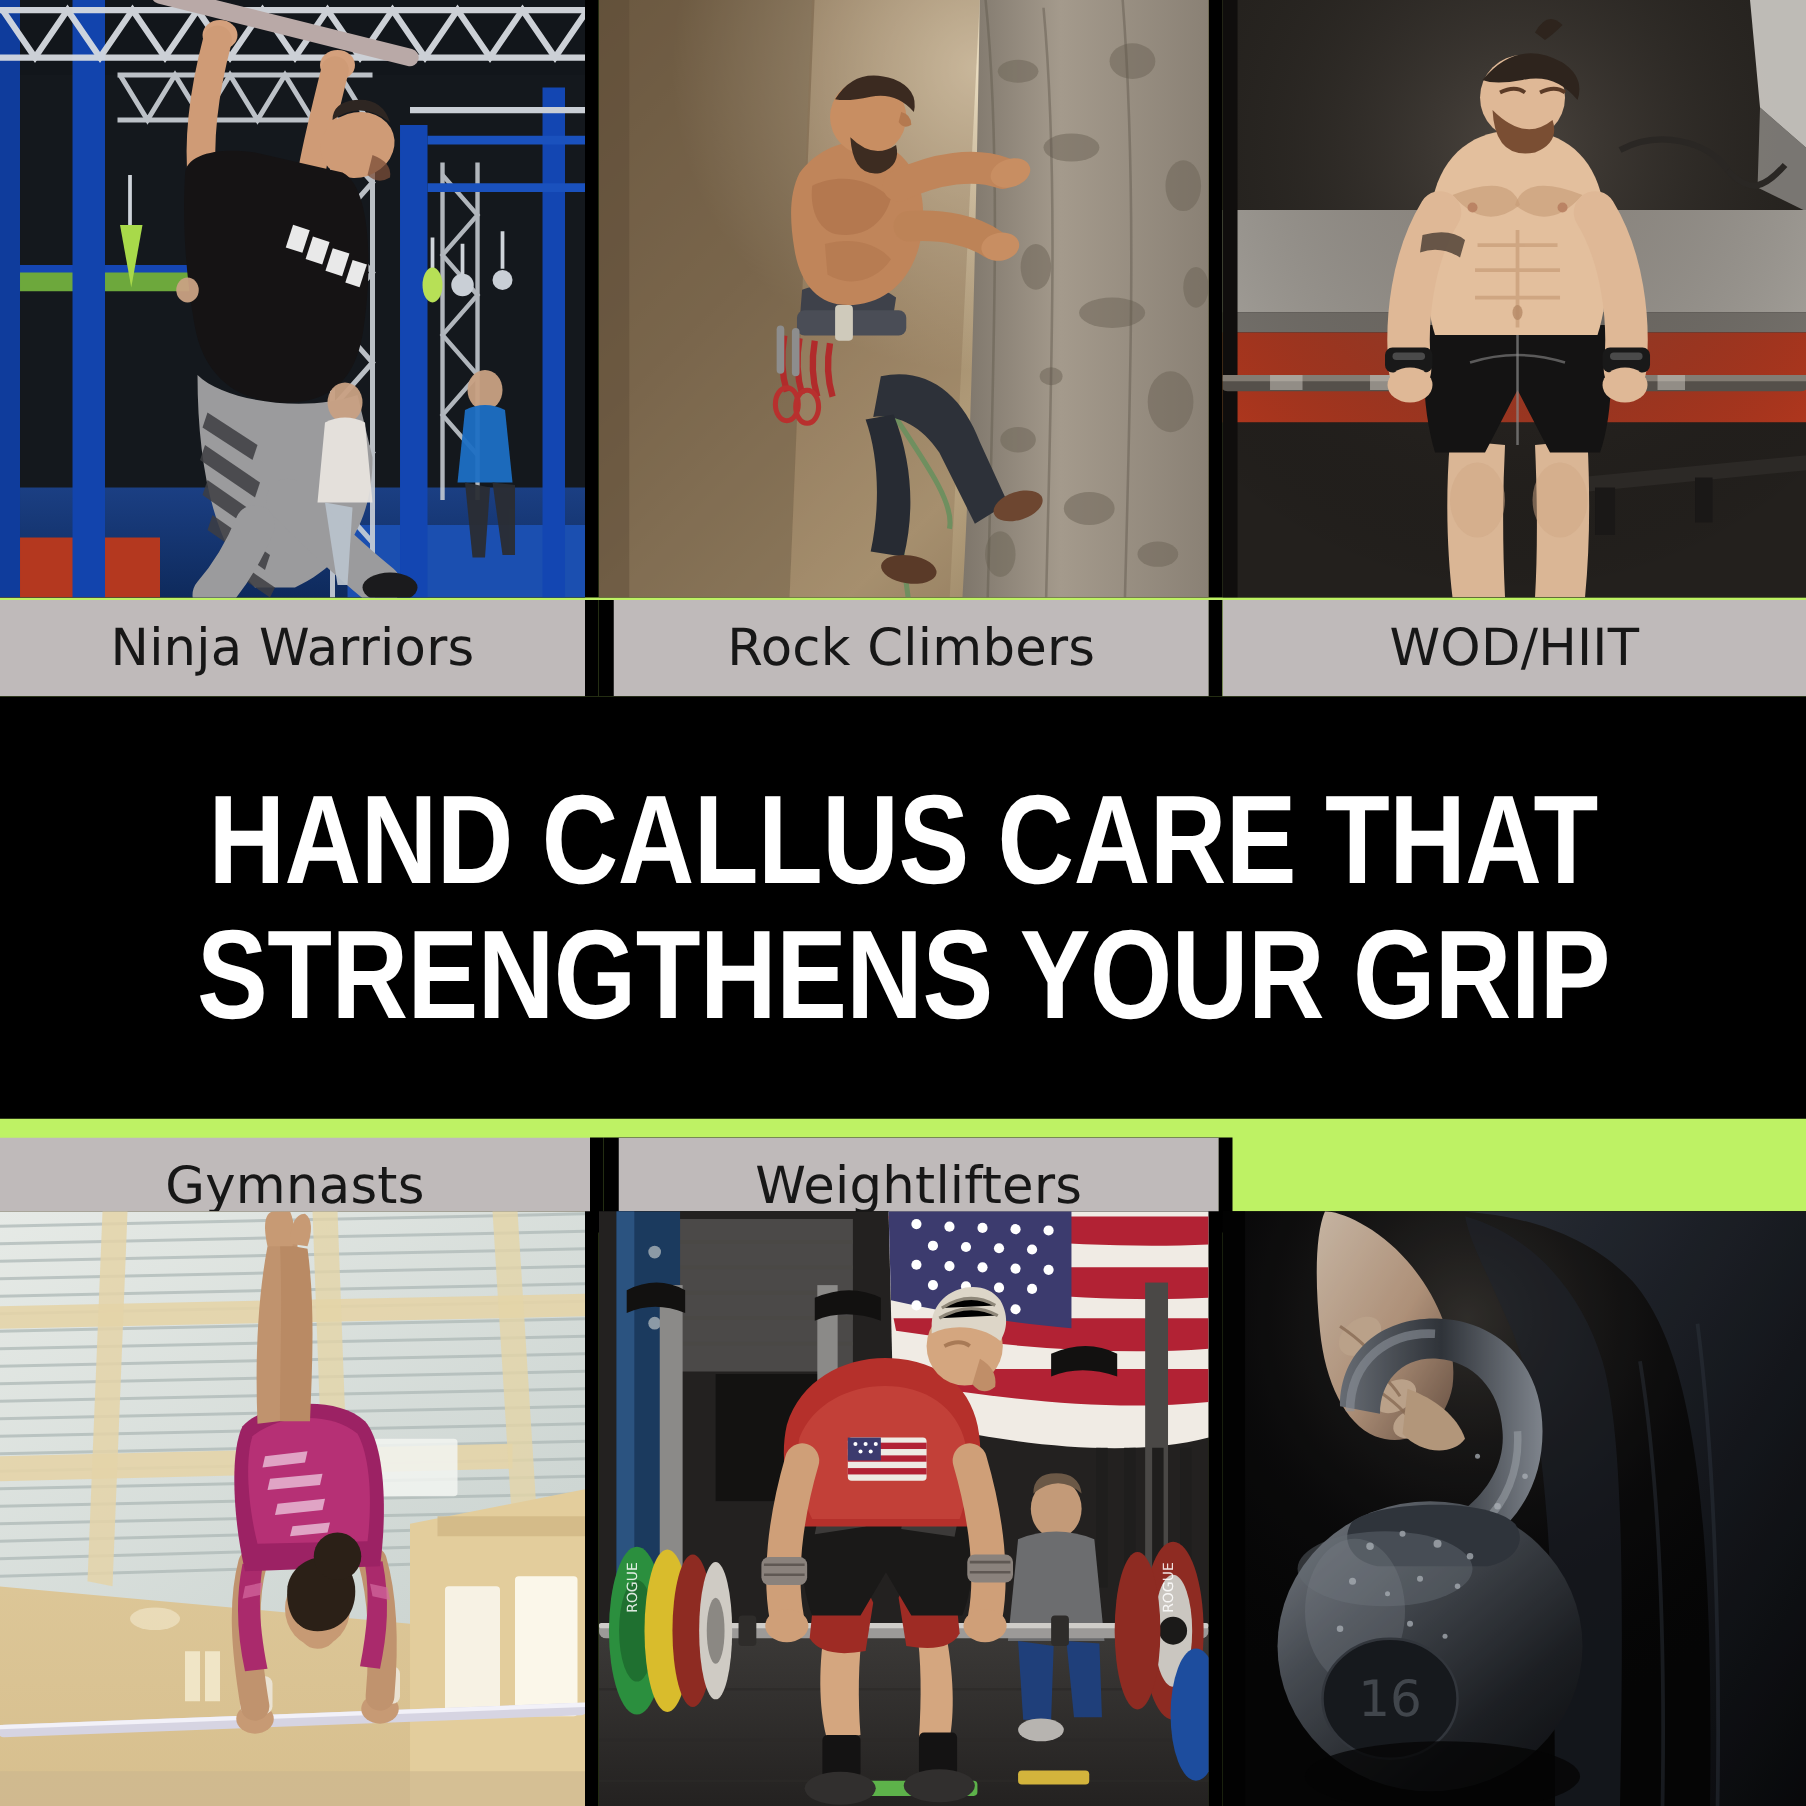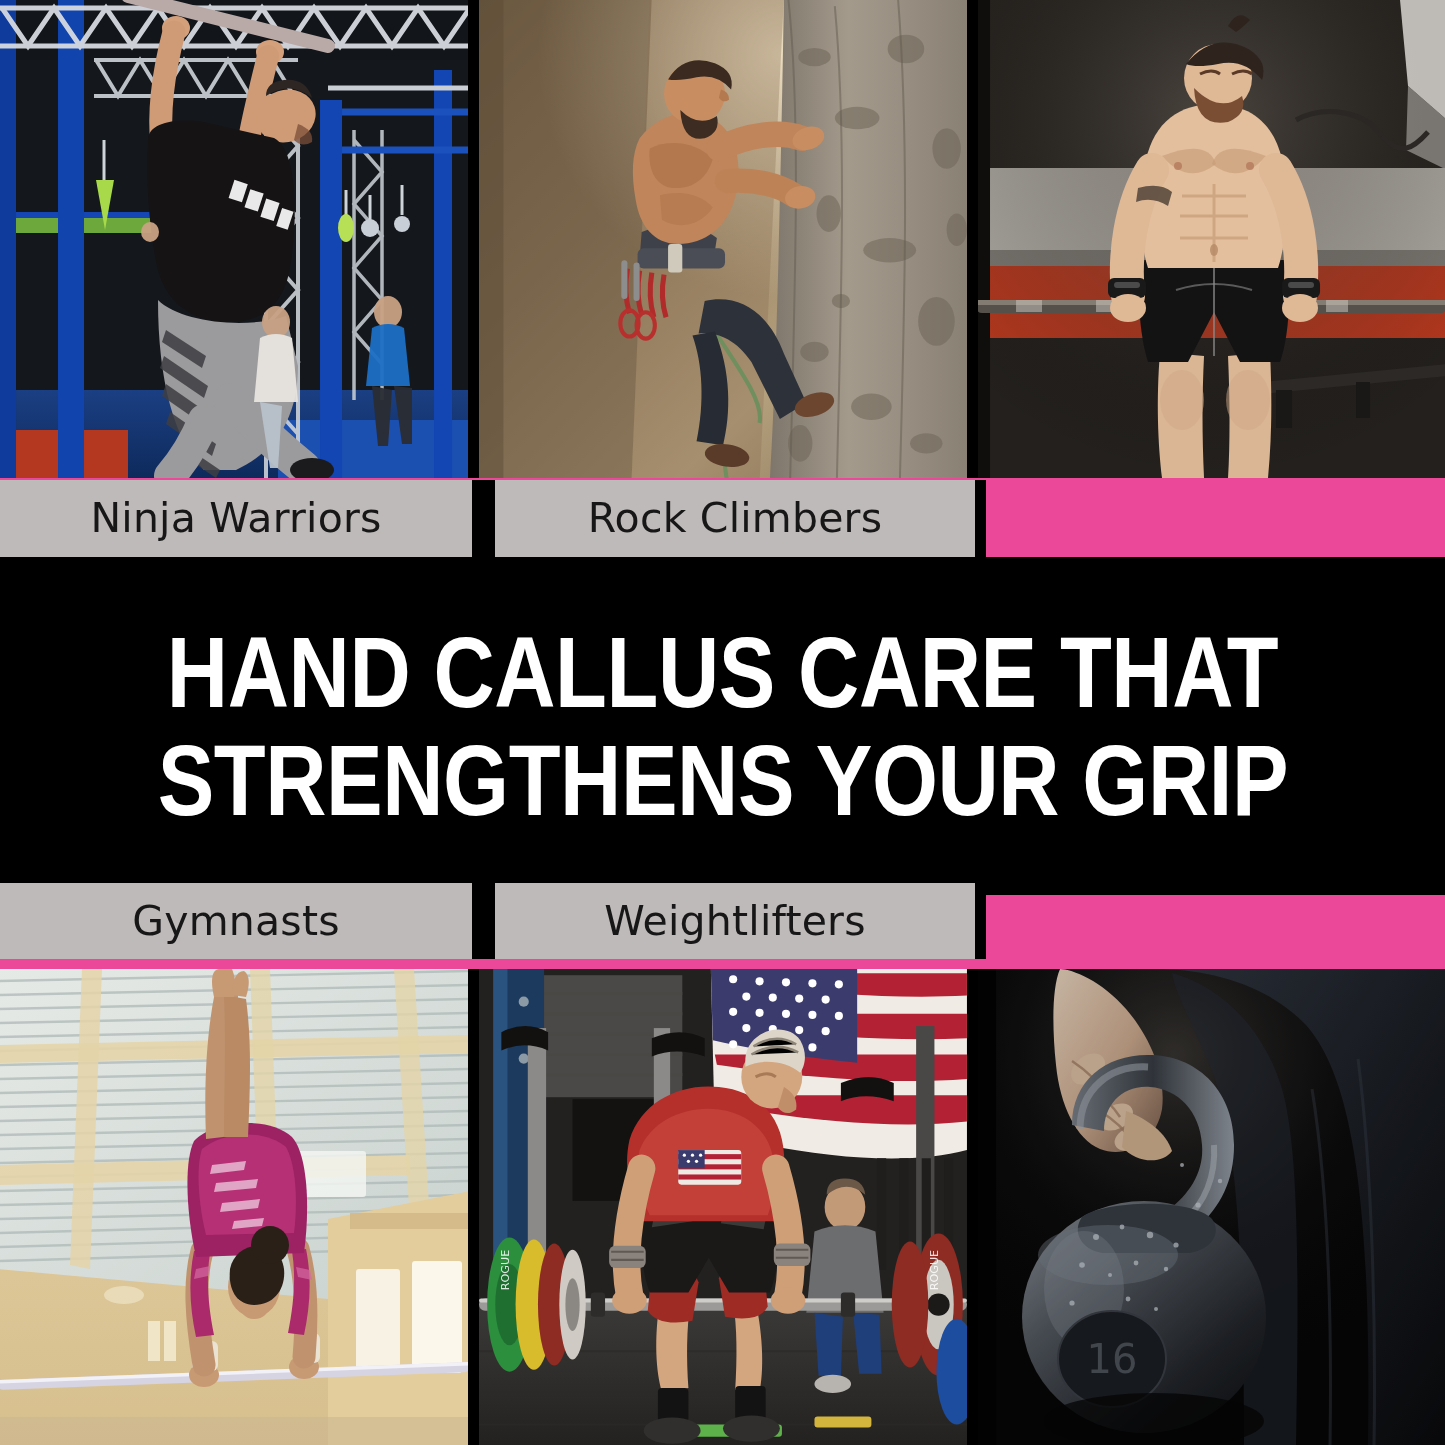--- a/index.html
+++ b/index.html
@@ -1,25 +1,25 @@
 <!DOCTYPE html>
 <html><head>
 <meta charset="utf-8">
 <style>
   html,body{margin:0;padding:0;background:#000;}
   body{width:1445px;height:1445px;overflow:hidden;
        font-family:"Liberation Sans",sans-serif;}
 
-  .board{position:relative;width:1445px;height:1445px;background:#ec4899;}
+  .board{position:relative;width:1445px;height:1445px;background:#bef264;}
 
   
   .row{position:absolute;left:0;width:1445px;display:flex;}
   .row-top{top:0;height:478px;}
   .row-toplabels{top:480px;height:77px;}
-  .row-botlabels{top:883px;height:76px;}
+  .row-botlabels{top:910px;height:76px;}
   .row-bot{top:969px;height:476px;}
 
   .cell{position:relative;overflow:hidden;background:#000;}
   .c1{width:472px;}
   .gap{width:11px;background:#000;flex:none;}
   .c2{width:480px;padding-left:12px;}
   .c3{width:471px;}
 
   
   .label{
@@ -380,20 +380,23 @@
 
   <div class="row row-toplabels">
     <div class="cell c1">
       <div class="label lbl-top">Ninja Warriors</div>
     </div>
     <div class="gap"></div>
     <div class="cell c2">
       <div class="label lbl-top">Rock Climbers</div>
     </div>
     <div class="gap"></div>
+    <div class="cell c3">
+      <div class="label lbl-top">WOD/HIIT</div>
+    </div>
   </div>
 
   <div class="headline">
     <div class="hl-line">HAND CALLUS CARE THAT</div>
     <div class="hl-line">STRENGTHENS YOUR GRIP</div>
   </div>
 
   <div class="row row-botlabels">
     <div class="cell c1">
       <div class="label">Gymnasts</div>

